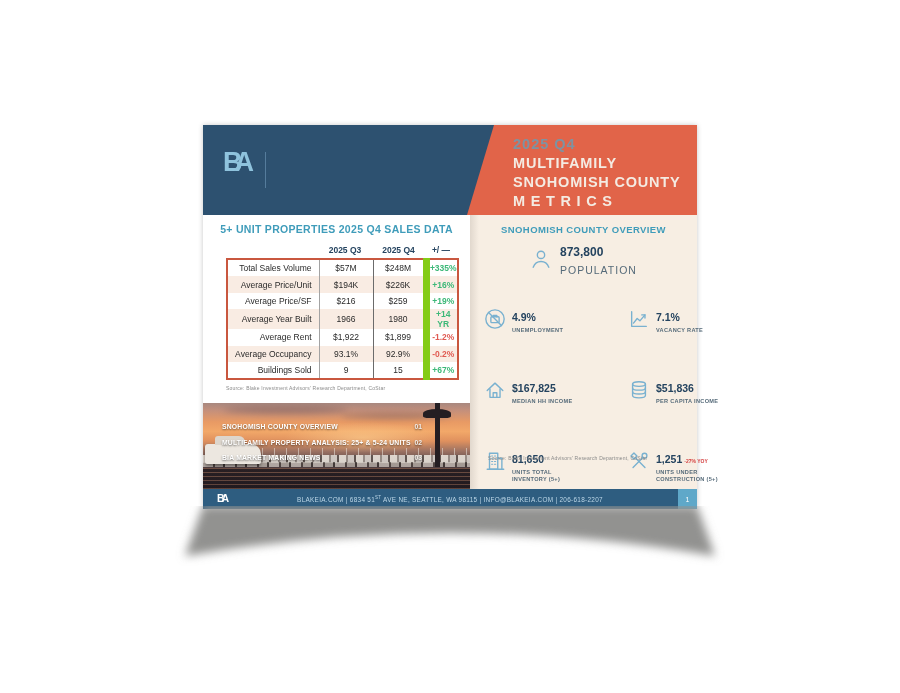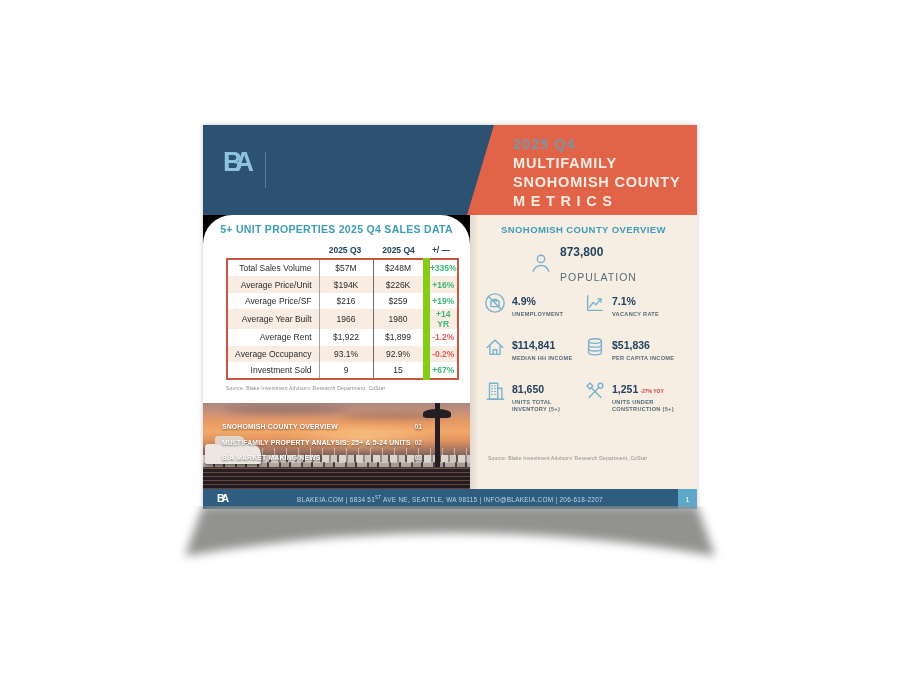--- a/index.html
+++ b/index.html
@@ -18,21 +18,21 @@
   .logo-divider{position:absolute;left:62px;top:27px;width:1px;height:36px;background:#557c9c;}
   .company{position:absolute;left:72px;top:30px;}
   .company-name{color:#f2f3f4;font-size:12.8px;font-weight:bold;letter-spacing:.2px;white-space:nowrap;}
   .company-tagline{color:#4e87ad;font-size:6.8px;font-weight:bold;letter-spacing:1.9px;margin-top:3px;white-space:nowrap;}
   .header-title{position:absolute;left:310px;top:10px;width:180px;}
   .ht-quarter{color:#7e93a2;font-size:14.5px;font-weight:bold;letter-spacing:1px;line-height:19px;}
   .ht-line{color:#f4ebe2;font-size:14.5px;font-weight:bold;letter-spacing:.8px;line-height:19px;white-space:nowrap;}
 
   
   .main{display:flex;height:274px;}
-  .left-col{position:relative;width:267px;background:#ffffff;border-radius:29px;}
+  .left-col{position:relative;width:267px;background:#ffffff;}
   .right-col{position:relative;width:227px;background:#f7eee3;}
   .right-col::before{content:'';position:absolute;left:0;top:0;bottom:0;width:9px;
                      background:linear-gradient(90deg,rgba(110,100,92,.16),rgba(110,100,92,0));}
 
   .sales-title{position:absolute;top:8px;left:0;width:100%;text-align:center;color:#3f9cba;
                font-size:10.5px;font-weight:bold;letter-spacing:.3px;white-space:nowrap;}
 
   .table-wrap{position:absolute;left:23px;top:30px;width:231px;}
   .col-heads{display:grid;grid-template-columns:92px 54px 53px 32px;margin-bottom:3px;}
   .col-heads span{font-size:8.5px;font-weight:bold;color:#24435f;text-align:center;}
@@ -76,23 +76,23 @@
   .toc-label{color:#ffffff;font-size:6.8px;font-weight:bold;letter-spacing:.2px;white-space:nowrap;
              text-shadow:0 1px 2px rgba(0,0,0,.55);}
   .toc-num{color:#f0ece8;font-size:6.8px;font-weight:bold;text-shadow:0 1px 2px rgba(0,0,0,.55);}
 
   
   .ov-title{position:absolute;top:9px;left:0;width:100%;text-align:center;color:#3f9cba;
             font-size:9.5px;font-weight:bold;letter-spacing:.4px;white-space:nowrap;}
   .pop{position:absolute;left:60px;top:30px;display:flex;align-items:center;gap:8px;}
   .pop svg{width:32px;height:32px;}
   .pop-val{color:#24435f;font-size:12px;font-weight:bold;}
-  .pop-lbl{color:#566b7a;font-size:10.5px;letter-spacing:1px;margin-top:12px;}
-  .stats{position:absolute;left:14px;top:76px;width:206px;display:grid;
-         grid-template-columns:100px 106px;grid-row-gap:17px;grid-column-gap:0;}
+  .pop-lbl{color:#566b7a;font-size:10.5px;letter-spacing:1px;margin-top:5px;}
+  .stats{position:absolute;left:14px;top:92px;width:206px;display:grid;
+         grid-template-columns:100px 106px;grid-row-gap:17px;grid-column-gap:0;gap:44px;}
   .stat{display:flex;align-items:flex-start;gap:6px;}
   .stat-icon{flex:0 0 auto;margin-top:1px;}
   .stat-icon svg{width:22px;height:22px;}
   .stat-val{color:#24435f;font-size:10.5px;font-weight:bold;white-space:nowrap;}
   .stat-badge{color:#d43f3f;font-size:5px;font-weight:bold;margin-left:2px;}
   .stat-lbl{color:#566b7a;font-size:5.6px;font-weight:bold;letter-spacing:.3px;line-height:7px;margin-top:2px;max-width:64px;}
   .right-src{position:absolute;left:18px;top:240px;}
 
   
   .footer{position:relative;height:20px;background:#2e5d80;display:flex;align-items:center;}
@@ -170,21 +170,21 @@
     <td class="q4">$1,899</td>
     <td class="chg down">-1.2%</td>
   </tr>
                 <tr>
     <td class="lbl">Average Occupancy</td>
     <td class="q3">93.1%</td>
     <td class="q4">92.9%</td>
     <td class="chg down">-0.2%</td>
   </tr>
                 <tr>
-    <td class="lbl">Investment Sold</td>
+    <td class="lbl">Buildings Sold</td>
     <td class="q3">9</td>
     <td class="q4">15</td>
     <td class="chg up">+67%</td>
   </tr>
               </tbody>
           </table>
         </div>
         <div class="src-note left-src">Source: Blake Investment Advisors' Research Department, CoStar</div>
 
         <div class="photo">
@@ -251,21 +251,21 @@
       <div class="stat-lbl">VACANCY RATE</div>
     </div>
   </div>
             <div class="stat">
     <span class="stat-icon"><svg viewBox="0 0 24 24" class="icon-stroke">
                   <path d="M3.5 12.5 L12 4.5 L20.5 12.5"></path>
                   <path d="M6.5 10.8V20h11v-9.2"></path>
                   <path d="M10 20v-5h4v5"></path>
                 </svg></span>
     <div>
-      <div><span class="stat-val">$114,841</span></div>
+      <div><span class="stat-val">$167,825</span></div>
       <div class="stat-lbl">MEDIAN HH INCOME</div>
     </div>
   </div>
             <div class="stat">
     <span class="stat-icon"><svg viewBox="0 0 24 24" class="icon-stroke">
                   <ellipse cx="12" cy="5.5" rx="7" ry="2.5"></ellipse>
                   <path d="M5 5.5v4.2c0 1.4 3.1 2.5 7 2.5s7-1.1 7-2.5V5.5"></path>
                   <path d="M5 9.7v4.2c0 1.4 3.1 2.5 7 2.5s7-1.1 7-2.5V9.7"></path>
                   <path d="M5 13.9v4.2c0 1.4 3.1 2.5 7 2.5s7-1.1 7-2.5v-4.2"></path>
                 </svg></span>

